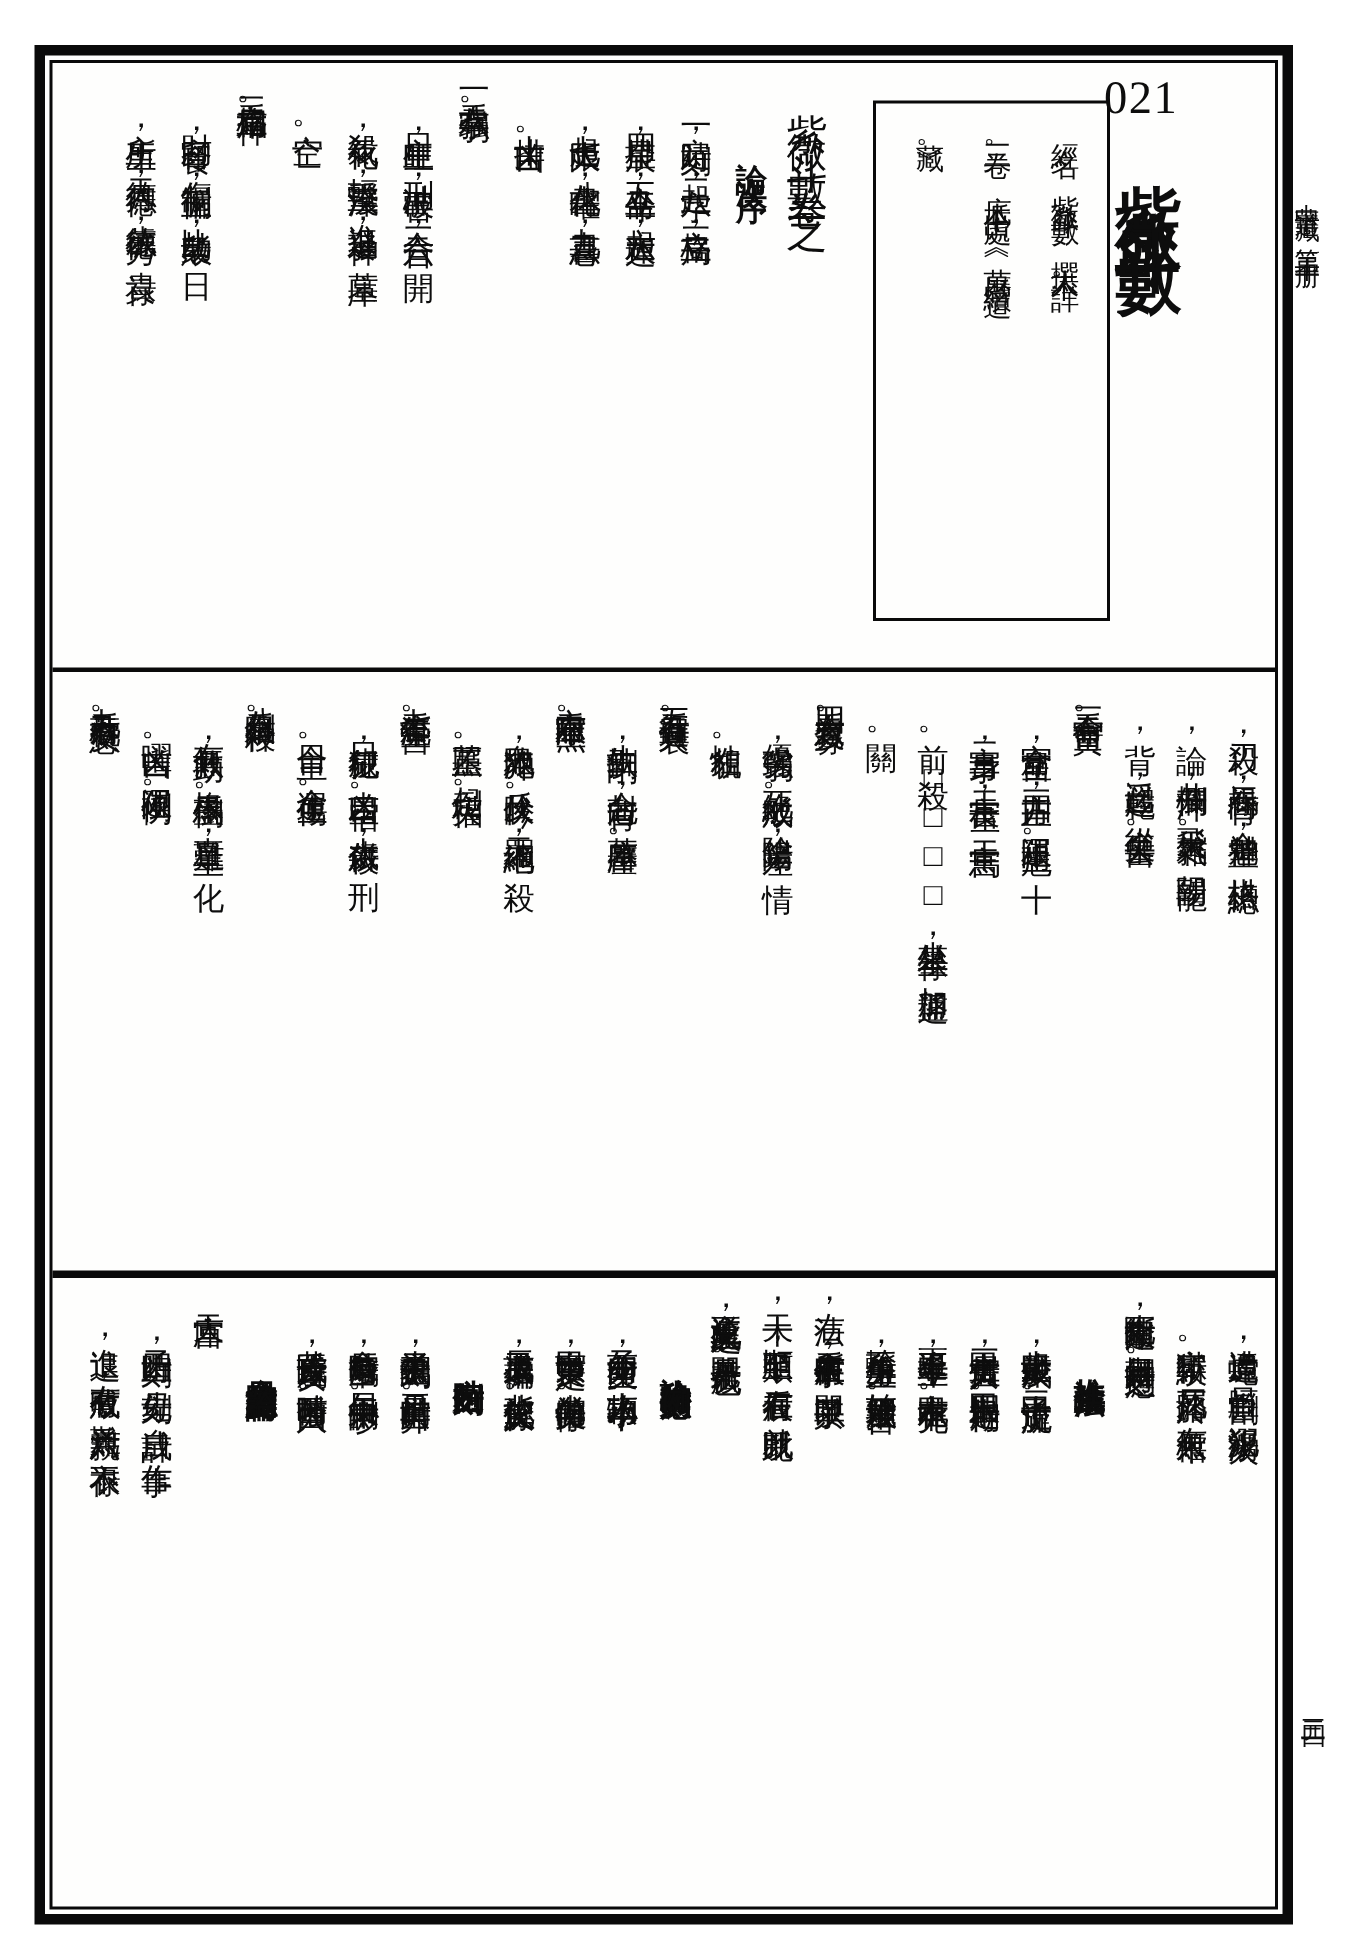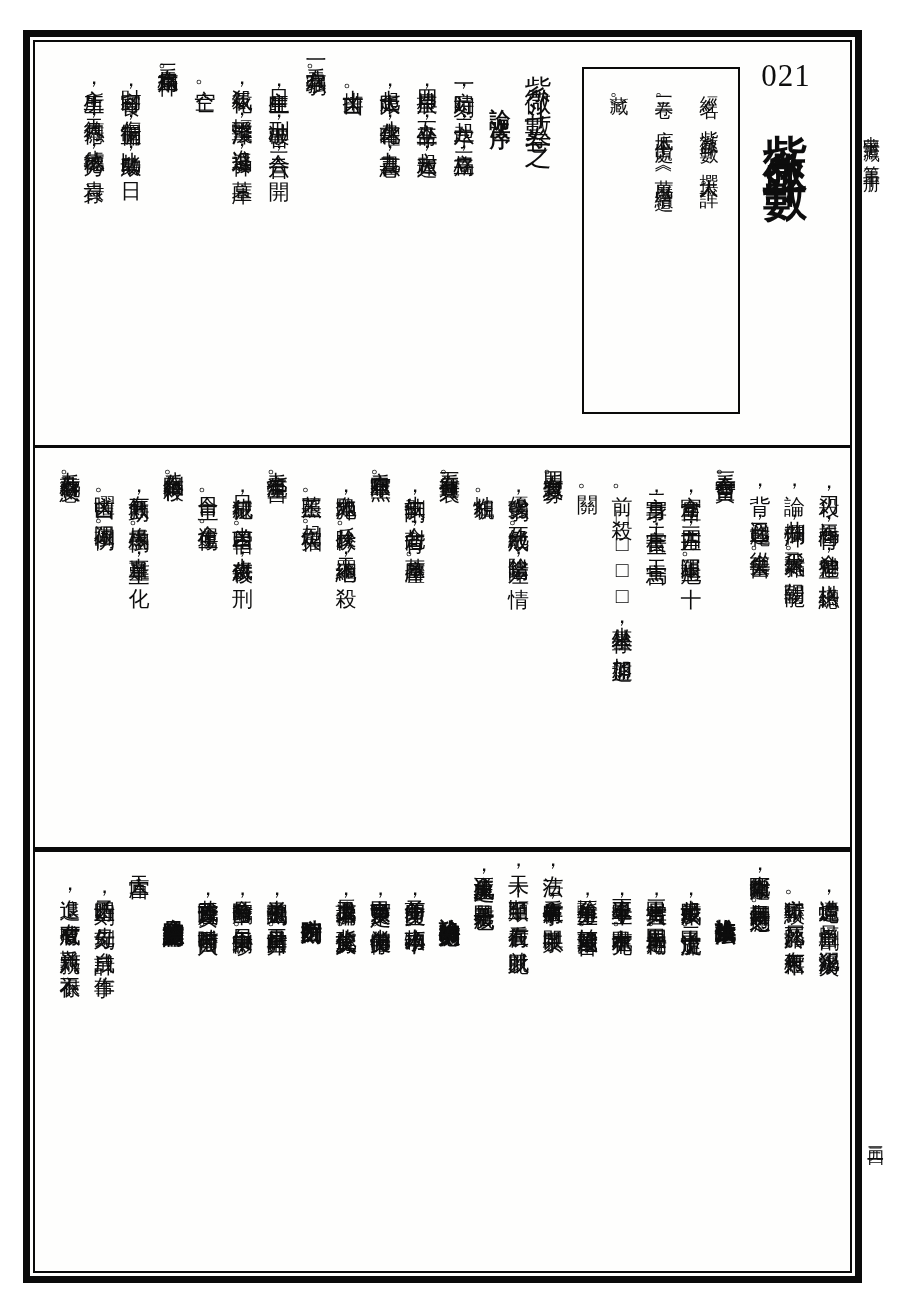--- a/index.html
+++ b/index.html
@@ -28,21 +28,21 @@
   .band3 .col{letter-spacing:1px}
   .indent-0{padding-top:7px}
   .indent-1{padding-top:31px}
   .indent-2{padding-top:50px}
   .volume-title{font-size:27px;letter-spacing:13px;line-height:46px}
   .volume-title.indent-0{padding-top:12px}
   .heading{
     font-weight:bold;font-size:21px;letter-spacing:9px;
     font-family:"Liberation Sans","DejaVu Sans",sans-serif;
   }
-  .title-block{position:absolute;top:16px;right:14px;width:100px;text-align:center}
+  .title-block{position:absolute;top:5px;right:14px;width:100px;}
   .doc-number{font-size:31px;line-height:1.15;letter-spacing:1px}
   .big-title{
     writing-mode:vertical-rl;display:inline-block;margin-top:4px;
     font-size:44px;font-weight:bold;letter-spacing:15px;
     font-family:"Liberation Sans","DejaVu Sans",sans-serif;
   }
   .info-box{
     position:absolute;top:25px;right:110px;width:158px;height:347px;
     border:2px solid #0a0a0a;box-sizing:border-box;
     writing-mode:vertical-rl;padding:12px 6px;

